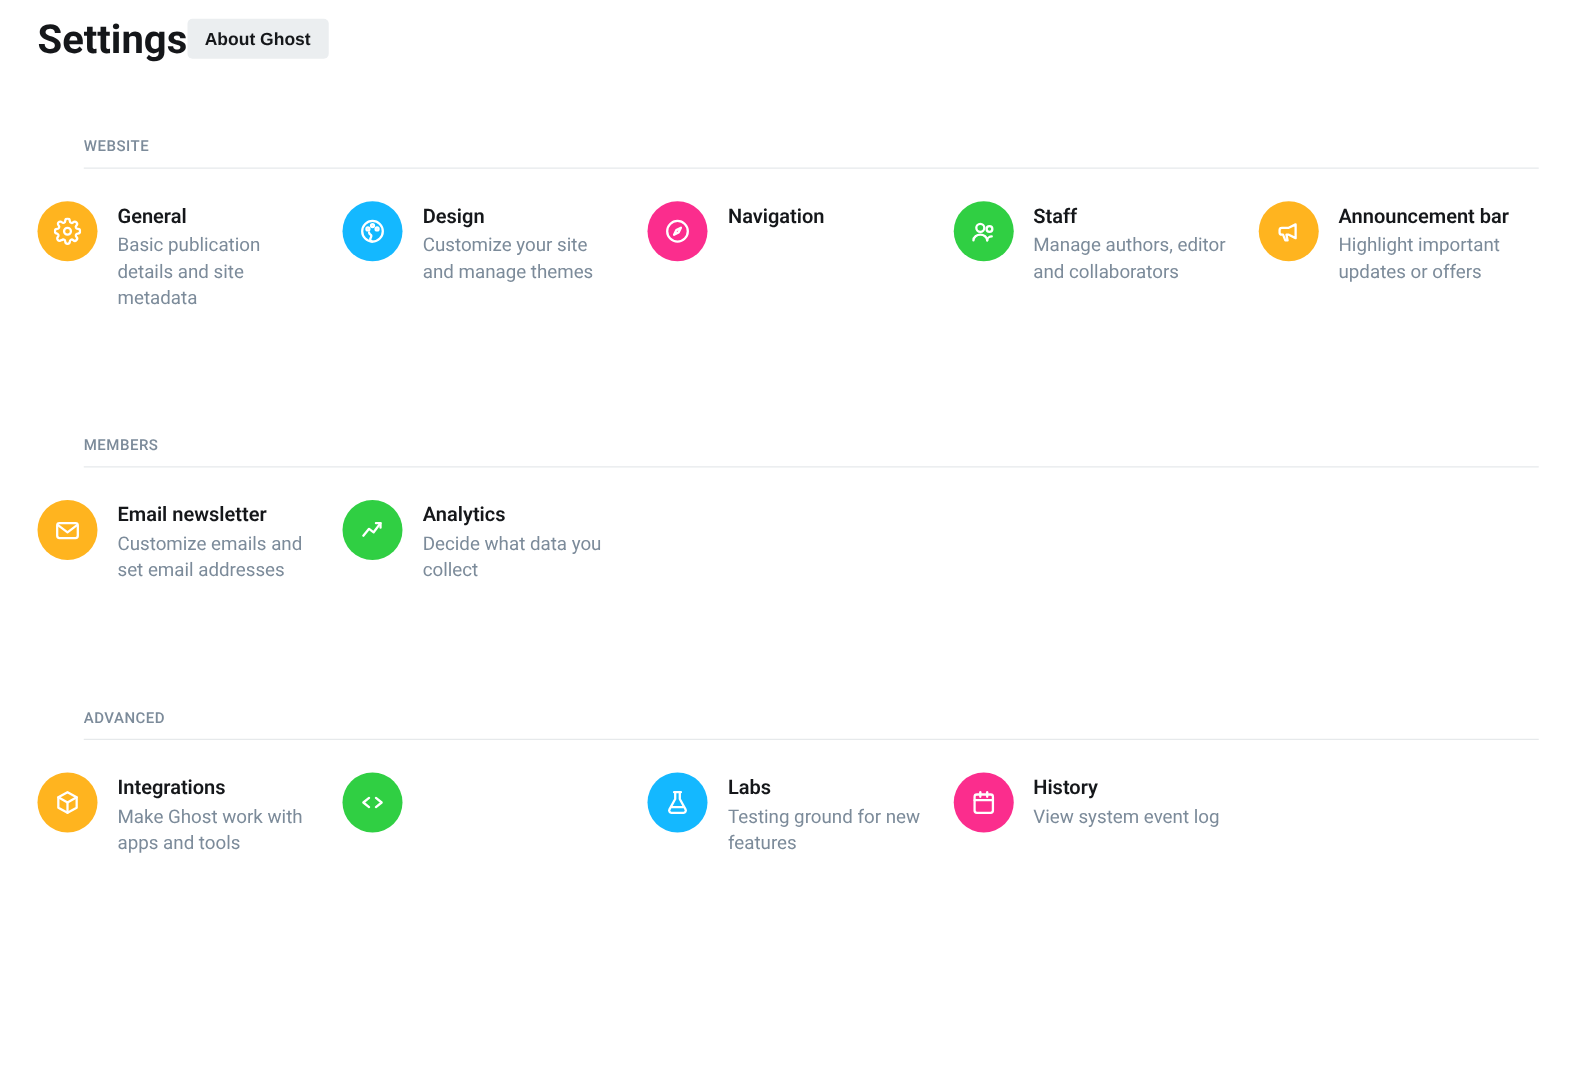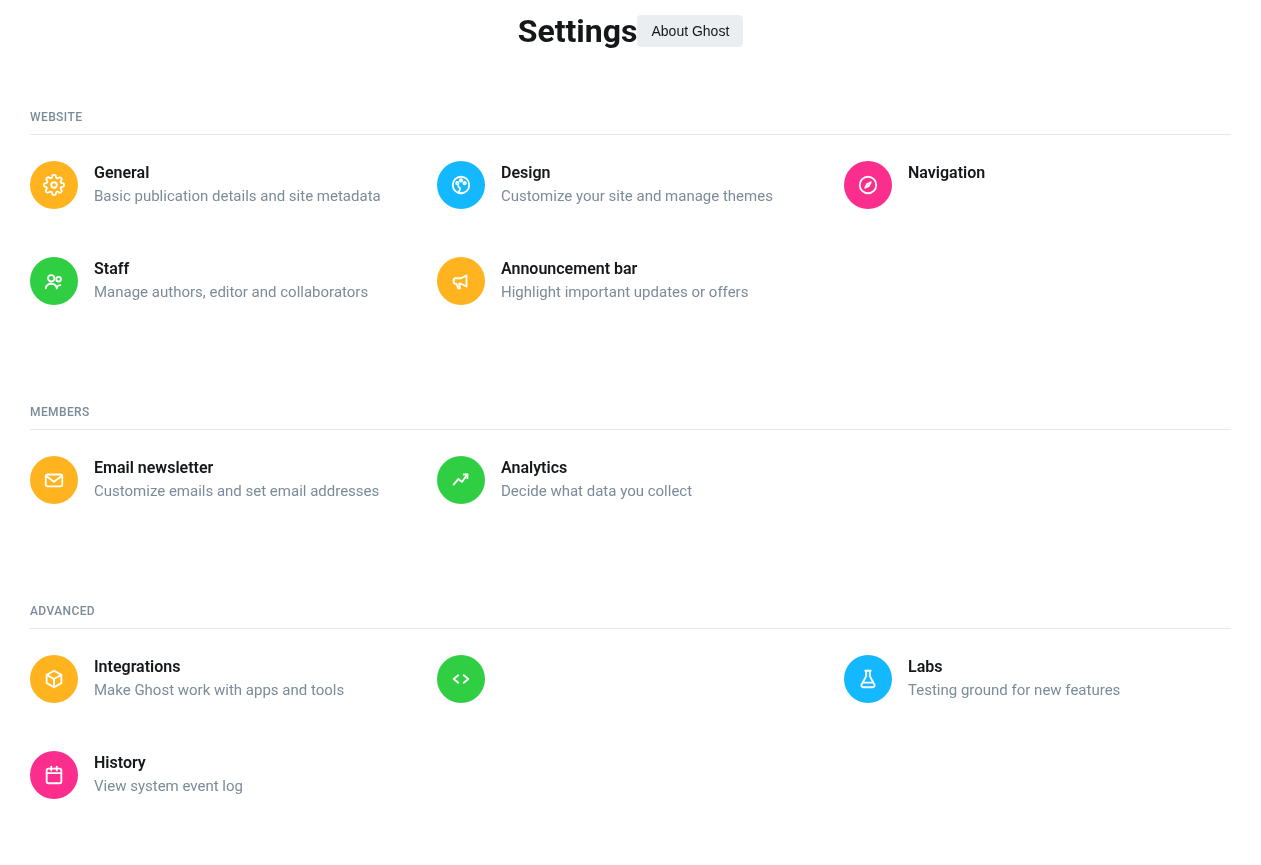--- a/index.html
+++ b/index.html
@@ -4,54 +4,55 @@
 <style>
   * { box-sizing: border-box; margin: 0; padding: 0; }
   body {
     font-family: -apple-system, BlinkMacSystemFont, "Segoe UI", Roboto, "Helvetica Neue", Arial, sans-serif;
     background: #fff;
     color: #15171a;
     padding: 12px 30px 30px 30px;
   }
   .header {
     display: flex;
-    justify-content: center;
+    justify-content: flex-start;
     align-items: center;
     margin-bottom: 60px;
   }
   .page-title {
     font-size: 32px;
     font-weight: 700;
     color: #15171a;
   }
   .about-btn {
     background: #ebeef0;
     border: none;
     border-radius: 4px;
     padding: 8px 14px;
     font-size: 14px;
     color: #15171a;
-    font-weight: 400;
+    font-weight: 700;
     cursor: pointer;
   }
   .section {
     margin-bottom: 100px;
   }
   .section-label {
     font-size: 12px;
     font-weight: 500;
     letter-spacing: 0.4px;
     color: #7c8b9a;
     padding-bottom: 10px;
     border-bottom: 1px solid #e6e9eb;
     margin-bottom: 26px;
+    margin-left: 37px;
   }
   .grid {
     display: grid;
-    grid-template-columns: repeat(3, 1fr);
+    grid-template-columns: repeat(5, 1fr);
     column-gap: 20px;
     row-gap: 48px;
   }
   .card {
     display: flex;
     align-items: flex-start;
     gap: 16px;
     cursor: pointer;
   }
   .icon-circle {

